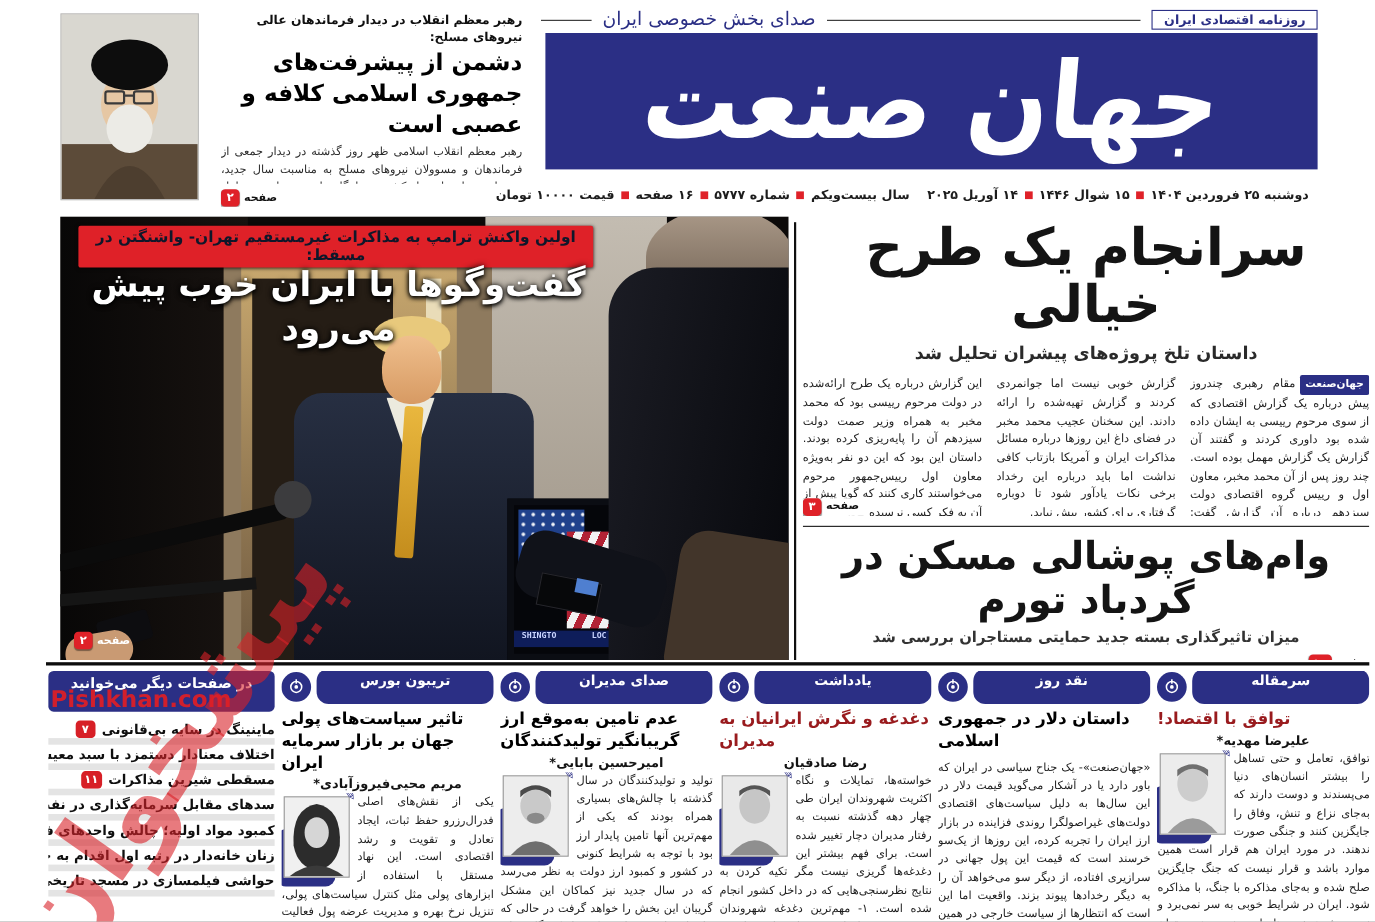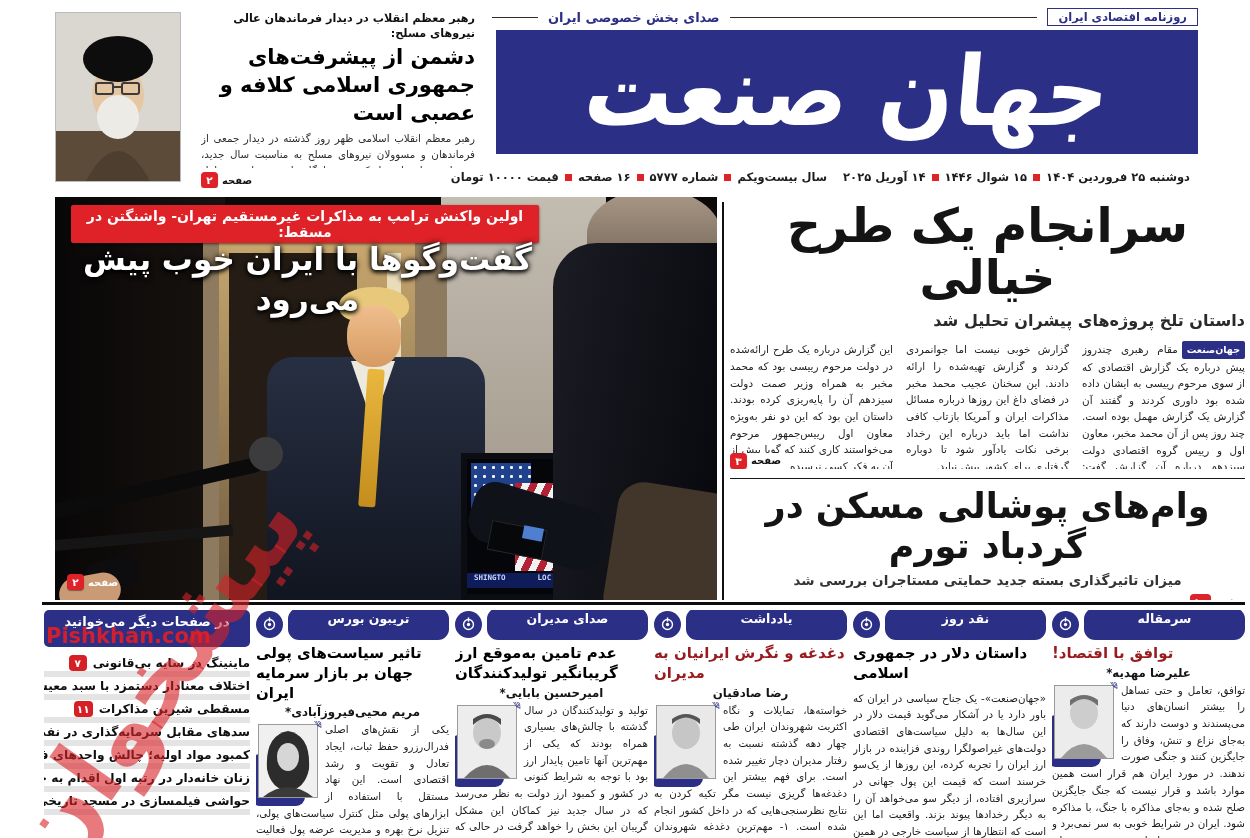--- a/index.html
+++ b/index.html
@@ -12,21 +12,21 @@
   html,body{background:#888}
   .page{
     position:relative;width:1250px;height:838px;margin:0 auto;
     background:#fff;overflow:hidden;
     font-family:"DejaVu Sans",sans-serif;color:var(--ink);direction:rtl;
   }
   
   .masthead{position:absolute;left:488px;top:4px;width:712px;height:188px}
   .mh-row1{position:absolute;top:4px;left:4px;right:2px;display:flex;align-items:center;gap:10px}
   .tag-right{border:1px solid var(--navy);color:var(--navy);font-size:11.5px;font-weight:bold;padding:1px 10px;white-space:nowrap}
-  .tag-left{color:var(--navy);font-size:13px;font-weight:bold;white-space:nowrap}
+  .tag-left{color:var(--navy);font-size:17px;font-weight:normal;white-space:nowrap}
   .mh-line{flex:1;border-top:1.4px solid #2c2c2c;height:0}
   .logo-box{position:absolute;left:8px;right:2px;top:26px;height:124px;background:var(--navy);
     display:flex;align-items:center;justify-content:center;overflow:hidden}
   .logo-text{color:#fff;font-size:88px;font-weight:bold;letter-spacing:-4px;
     transform:skewX(-5deg) scaleY(1.1);white-space:nowrap;line-height:1}
   .dateline{position:absolute;left:2px;right:2px;bottom:8px;display:flex;align-items:center;gap:8px;
     font-size:11.5px;font-weight:bold;color:#1c1c1c;white-space:nowrap}
   .dash{border-top:1.3px solid #2c2c2c;height:0}
   .dash.short{width:22px}.dash.grow{flex:1}
   .sq{display:inline-block;width:7px;height:7px;background:var(--red);margin:0 6px;vertical-align:middle}
@@ -73,30 +73,30 @@
     background:repeating-linear-gradient(115deg,#b22234 0 7px,#f2f2f2 7px 14px)}
   .tv-seal{left:498px;top:300px;width:30px;height:30px;background:radial-gradient(circle,#e5c35a 30%,#9a7b22 70%);border-radius:50%}
   .tv-chyron{left:412px;top:376px;width:130px;height:15px;background:#0e1d5a;display:flex;align-items:flex-start;gap:32px;
     padding:0 7px;direction:ltr;color:#c9d4ff;font-family:"DejaVu Sans Mono",monospace;font-size:7.5px;font-weight:bold}
   .man-hair{left:532px;top:-8px;width:134px;height:90px;background:linear-gradient(#ab9a89,#6e5f51);border-radius:50% 50% 34% 34%}
   .man-body{left:498px;top:46px;width:164px;height:357px;background:linear-gradient(100deg,#1b1c24,#07080c);border-radius:44px 0 0 0}
   .man-arm{left:414px;top:298px;width:136px;height:62px;background:#101219;transform:rotate(17deg);border-radius:22px}
   .recorder{left:434px;top:328px;width:56px;height:30px;background:#07080a;border:1px solid #26262c;transform:rotate(11deg)}
   .rec-screen{left:468px;top:330px;width:20px;height:13px;background:#4f7fd0;transform:rotate(11deg)}
   .coat-arm{left:556px;top:290px;width:120px;height:130px;background:#42352a;transform:rotate(9deg);border-radius:26px 0 0 12px}
-  .ph-kicker{position:absolute;top:8px;left:16px;width:468px;background:var(--red);color:#ffffff;
+  .ph-kicker{position:absolute;top:8px;left:16px;width:468px;background:var(--red);color:#0f172a;
     font-size:14px;font-weight:bold;text-align:center;padding:3px 6px;border-radius:2px;z-index:5;
     box-shadow:0 1px 3px rgba(0,0,0,.6)}
   .ph-headline{position:absolute;top:42px;left:0;width:505px;color:#fff;font-size:31px;font-weight:bold;
     text-align:center;z-index:5;text-shadow:0 2px 4px #000,0 0 6px #000;line-height:1.3}
   .ph-badge{position:absolute;left:12px;bottom:10px;z-index:6}
   
   .main-col{position:absolute;left:730px;top:200px;width:515px;height:400px;overflow:hidden}
   .lead-hl{font-size:47px;font-weight:bold;text-align:center;line-height:1.1;letter-spacing:-1px}
-  .lead-sub{font-size:16px;font-weight:bold;color:#2a2a2a;text-align:right;margin-top:8px}
+  .lead-sub{font-size:16px;font-weight:bold;color:#2a2a2a;text-align:center;margin-top:8px}
   .lead-body{display:flex;gap:13px;margin-top:11px;height:128px}
   .lead-colu{flex:1;font-size:10.4px;line-height:1.6;text-align:justify;color:#222;overflow:hidden;position:relative}
   .chip{display:inline-block;background:var(--navy);color:#fff;font-size:9.5px;font-weight:bold;
     padding:1px 5px;border-radius:2px;margin-left:4px}
   .lead-colu .inner-badge{position:absolute;left:0;bottom:0;background:#fff;padding-right:8px}
   .art2,.art3{border-top:1.6px solid #161616;margin-top:9px;padding-top:7px}
   .art2-hl{font-size:35px;font-weight:bold;text-align:center;letter-spacing:-1px}
   .art-sub{font-size:13.5px;font-weight:bold;color:#333;text-align:center;margin-top:6px}
   .art-badge{margin-top:2px}
   

